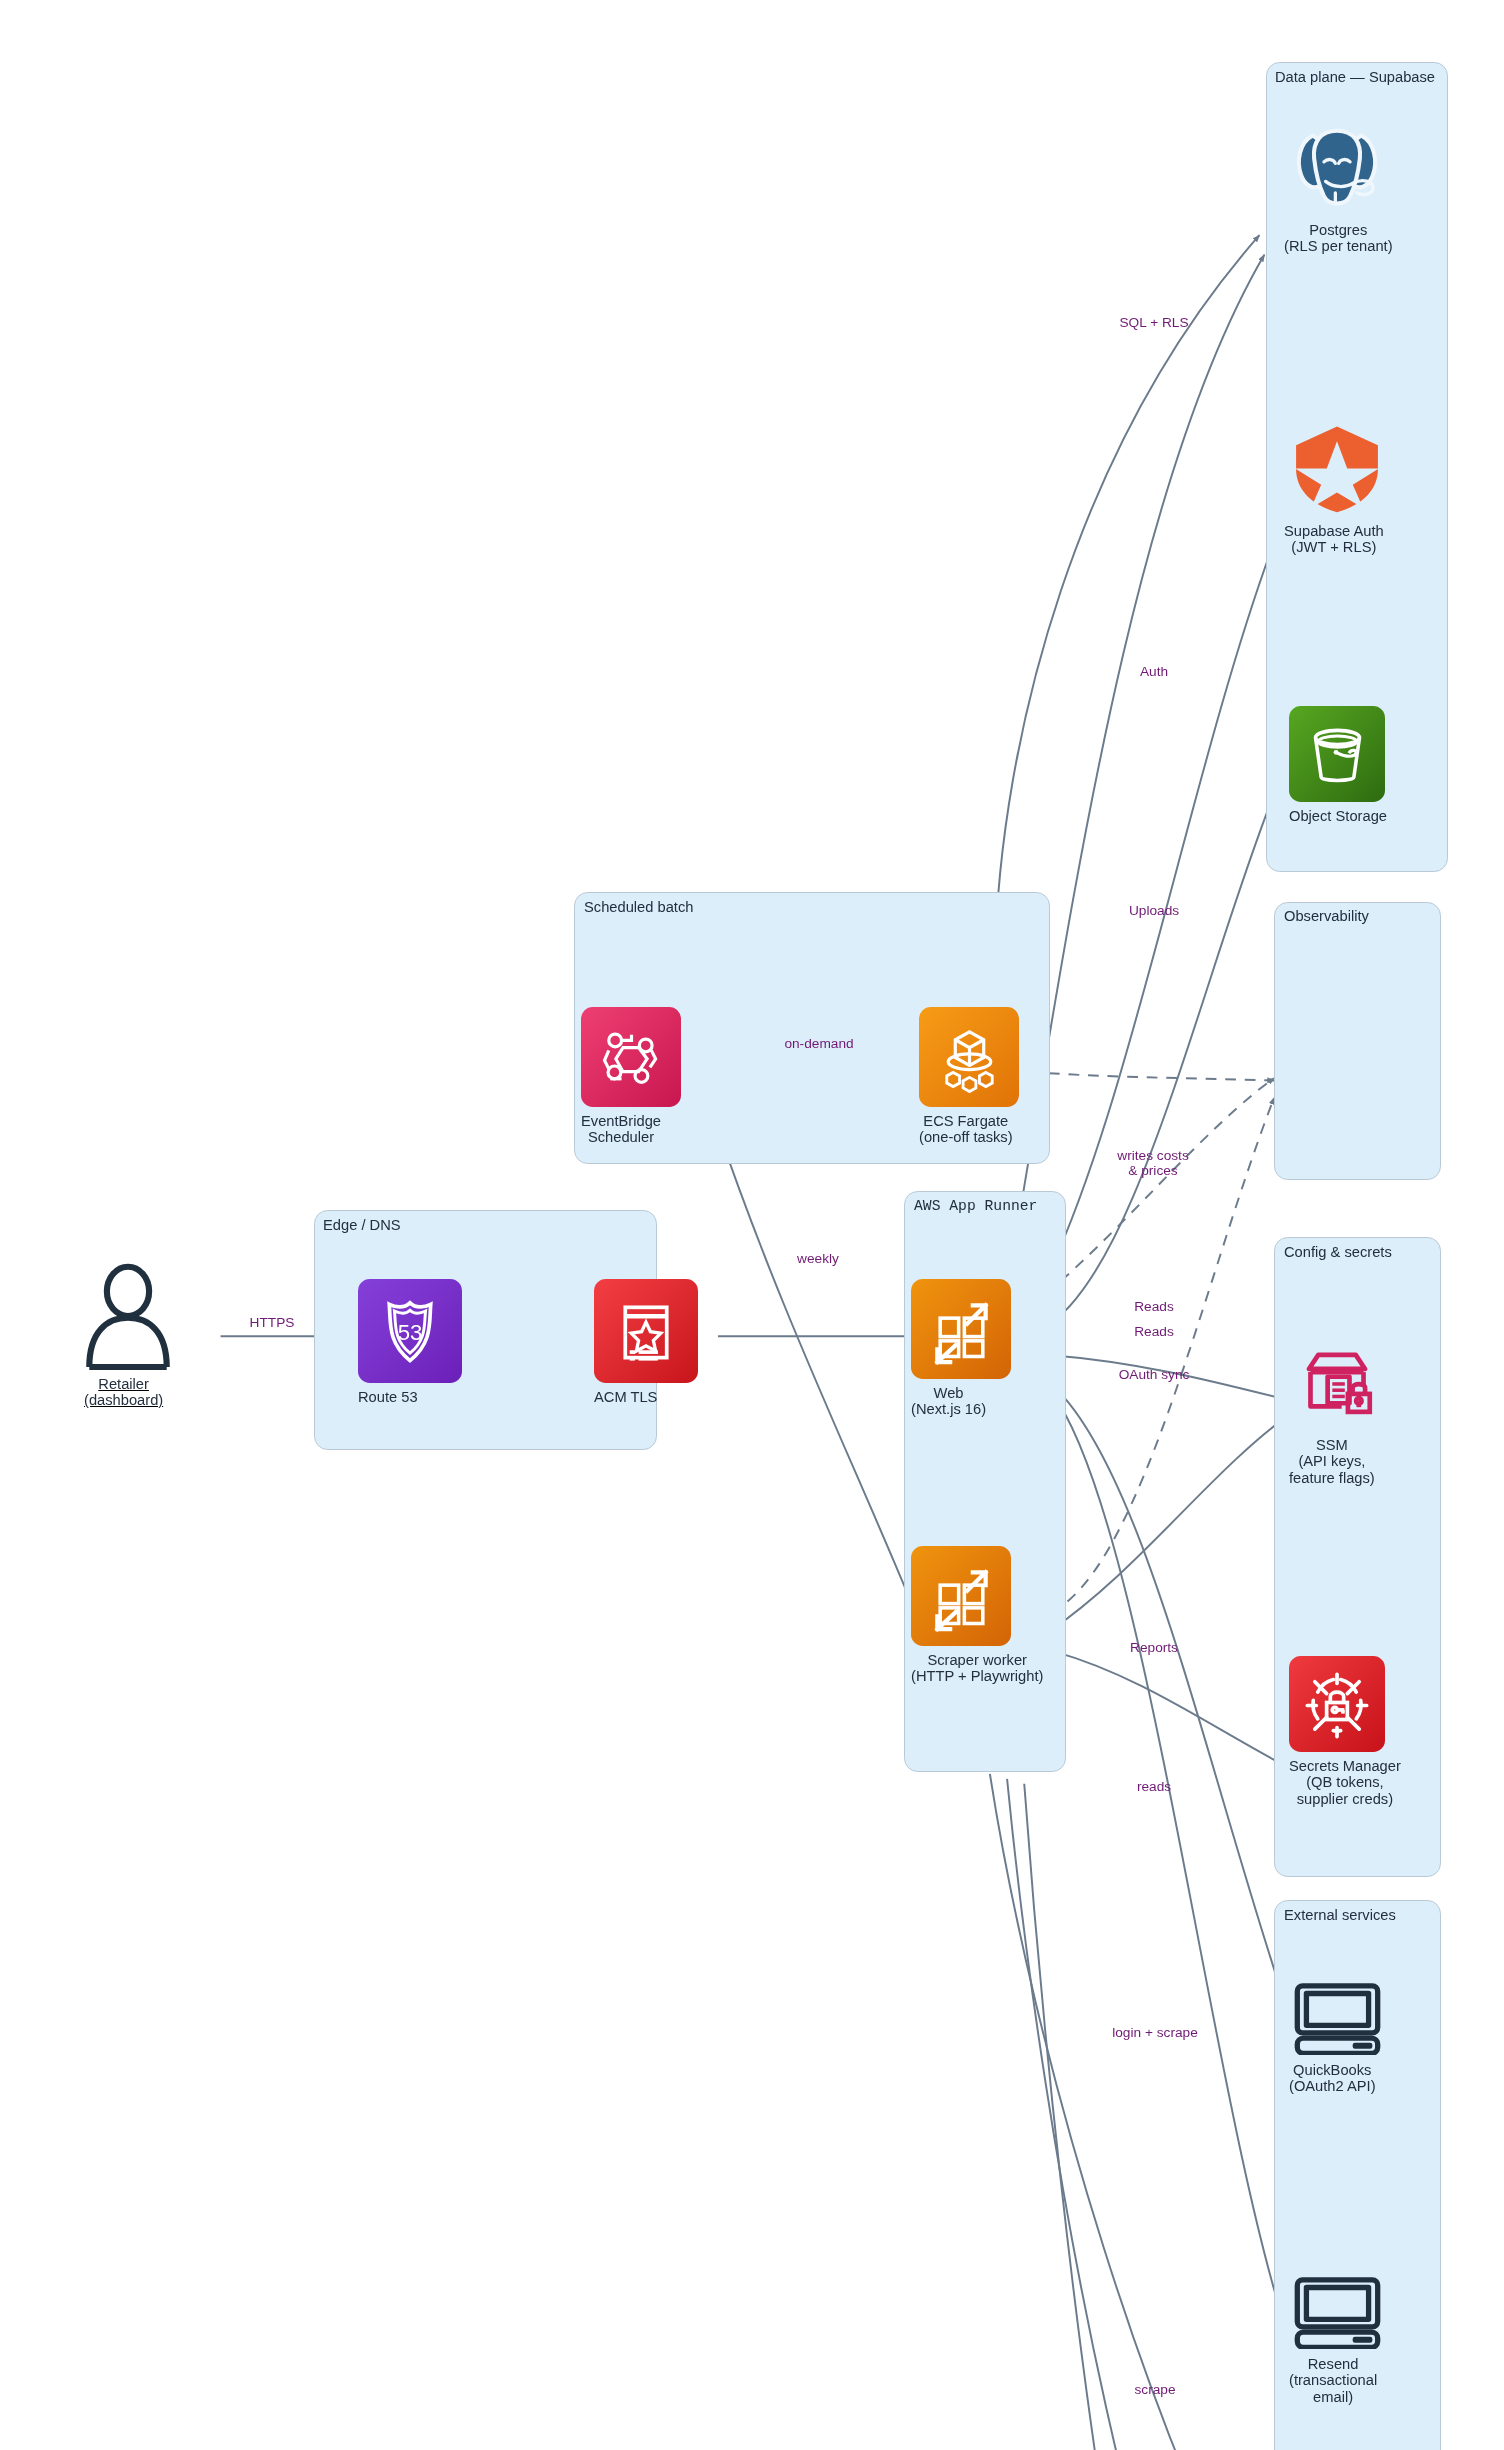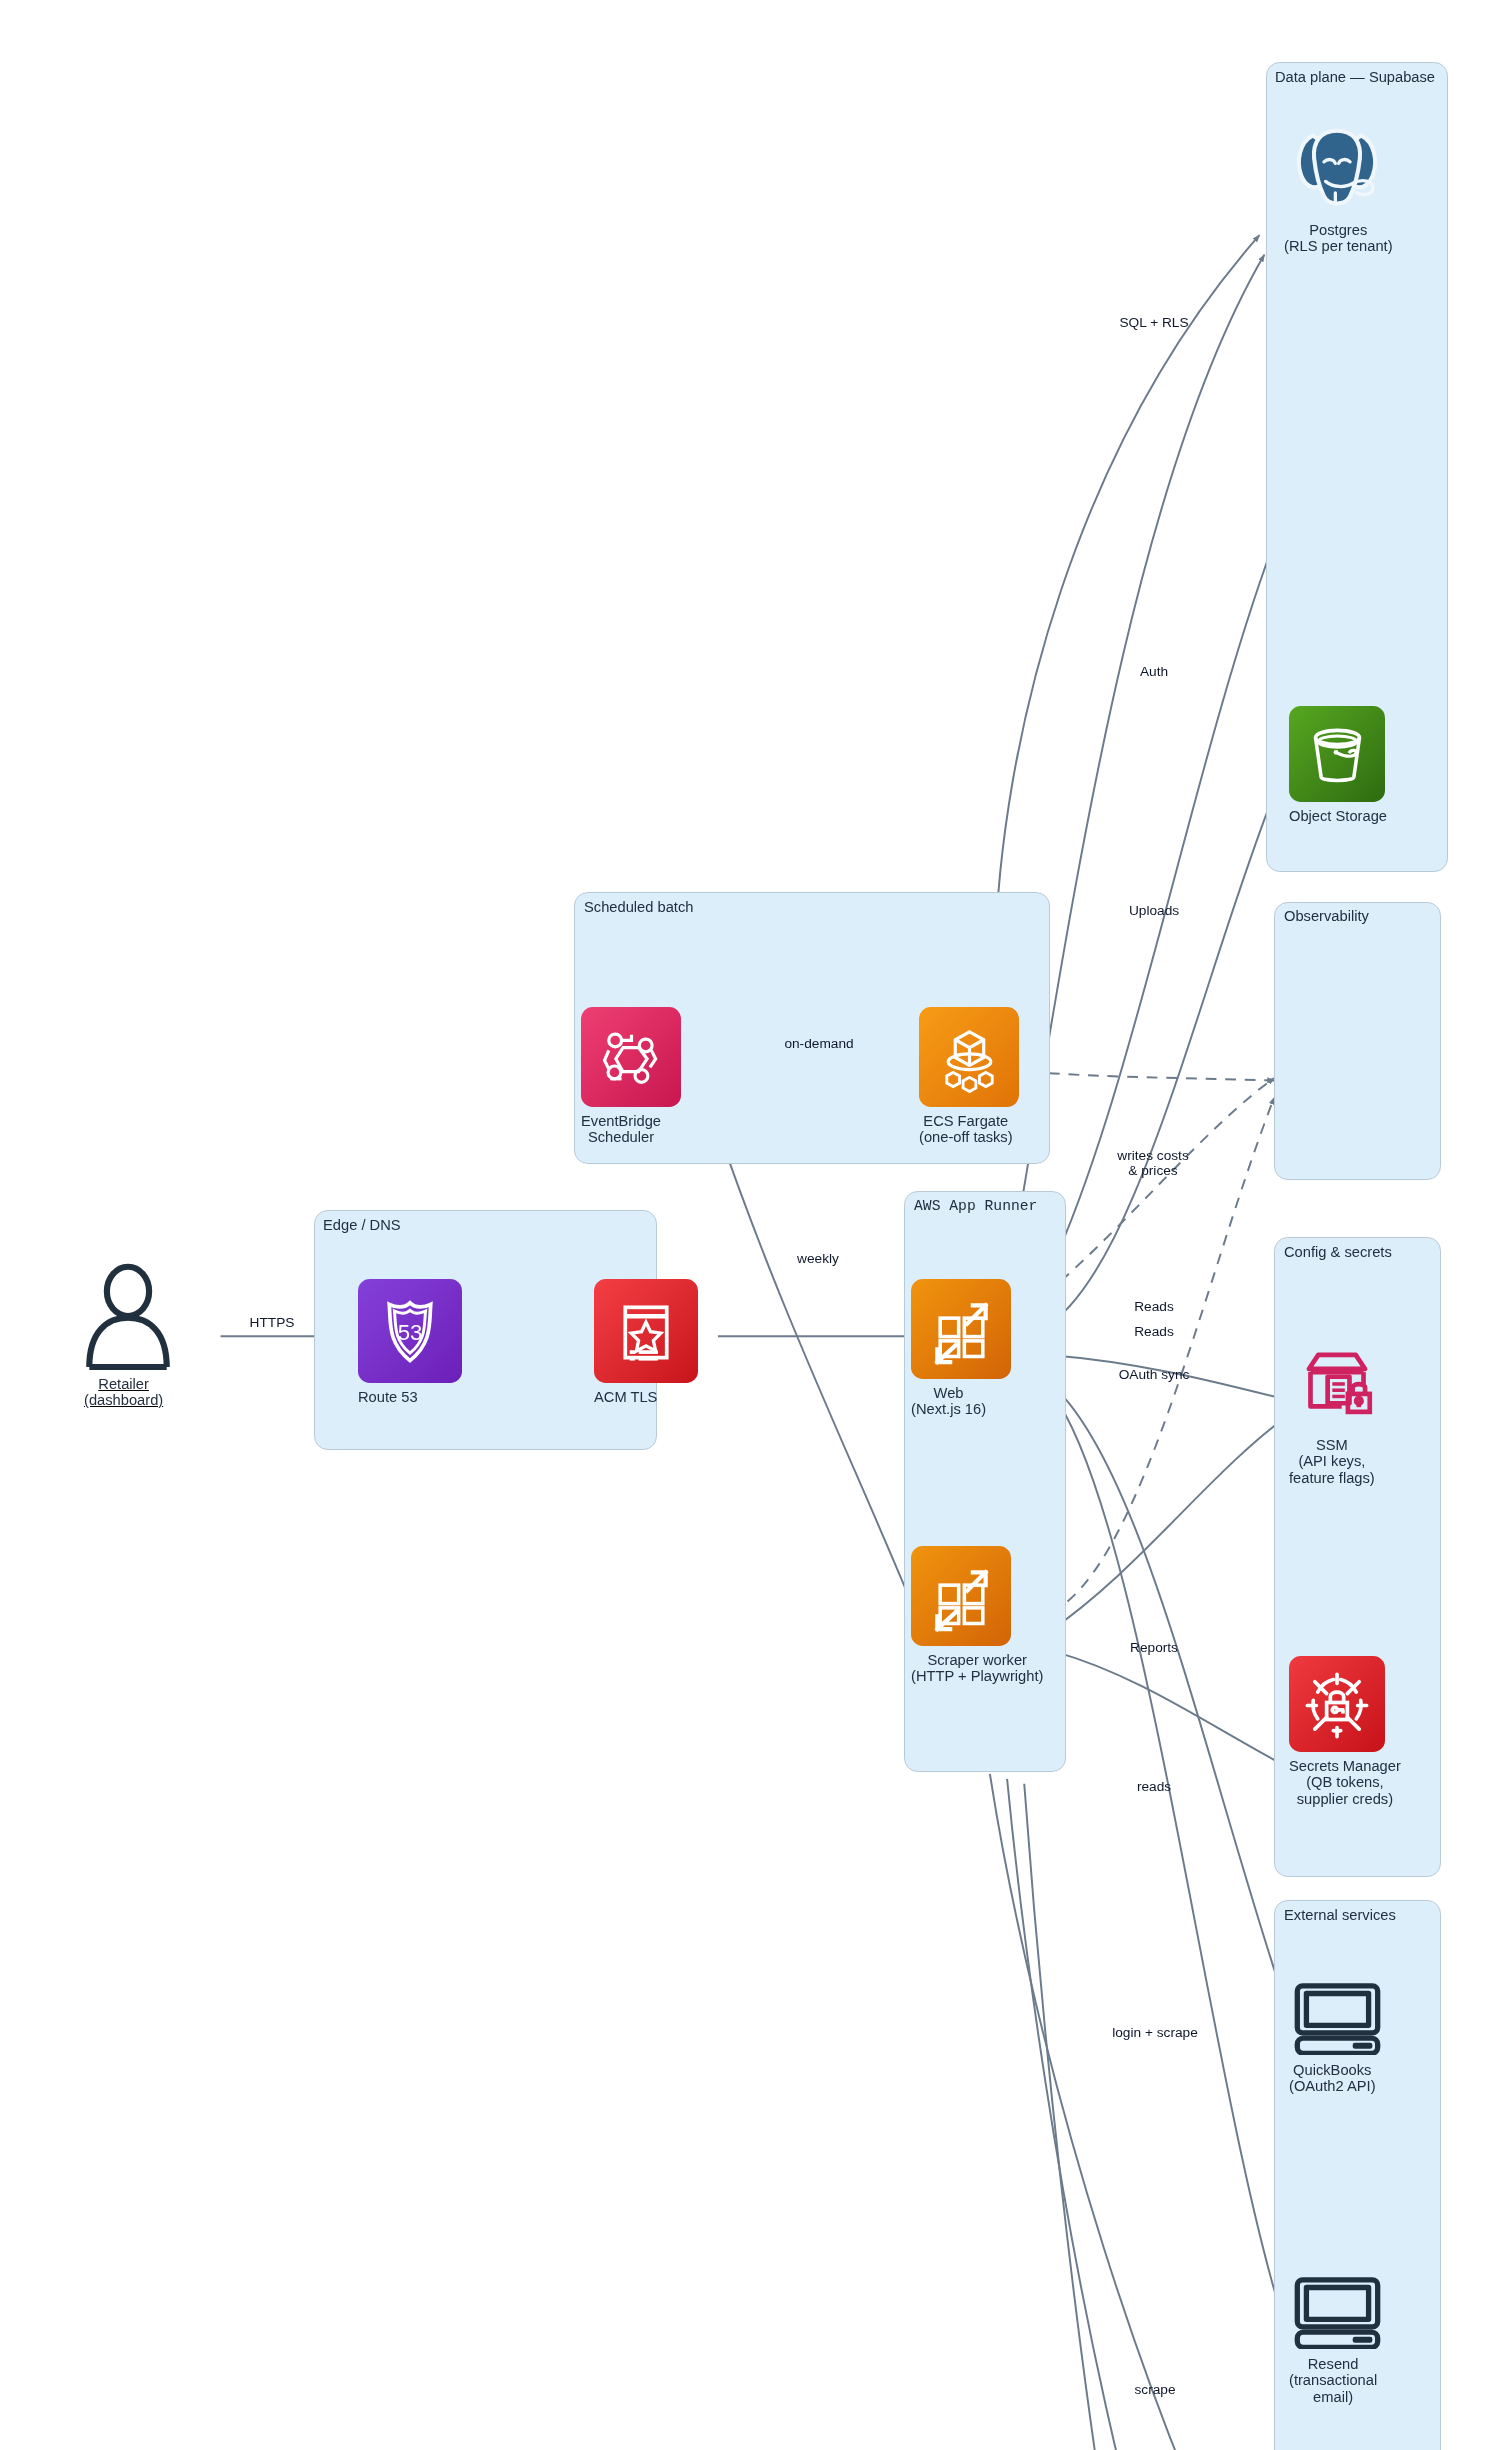--- a/index.html
+++ b/index.html
@@ -6,21 +6,21 @@
   body{font-family:"Liberation Sans", sans-serif;}
   #canvas{position:relative;width:1505px;height:3540px;background:#fff;overflow:hidden;}
 
   .group{position:absolute;background:#ddeefb;border:1px solid #b9c9d6;border-radius:13.7px;box-sizing:border-box;}
   .group-title{position:absolute;font-size:14.7px;color:#232f3e;white-space:nowrap;}
 
   .node{position:absolute;display:flex;flex-direction:column;align-items:flex-start;}
   .node .tile{border-radius:11.8px;display:flex;align-items:center;justify-content:center;box-sizing:border-box;}
   .node .cap{margin-top:5.9px;font-size:14.7px;line-height:1.12;color:#232f3e;text-align:center;white-space:pre;}
 
-  .edge-label{position:absolute;font-size:13.7px;color:#0f172a;text-align:center;white-space:pre;line-height:1.1;
+  .edge-label{position:absolute;font-size:13.7px;color:#701a75;text-align:center;white-space:pre;line-height:1.1;
               transform:translate(-50%,-50%);}
 
   #wires{position:absolute;left:0;top:0;width:1505px;height:3540px;pointer-events:none;}
 
   .mono-icon{width:100%;height:100%;}
 </style>
 </head>
 <body>
 
 <div id="canvas">
@@ -213,20 +213,30 @@
           <path d="M76,48 C72,44 64,44 62,50"></path>
           <path d="M46,72 C56,80 70,80 80,74 C92,68 104,72 104,80 C104,88 92,90 84,86"></path>
           <path d="M58,86 L58,100"></path>
         </g>
       </svg>
     </div>
     <div class="cap">Postgres
 (RLS per tenant)</div>
   </div>
 
+  <div class="node" style="left:1284px;top:417px;width:147px;">
+    <div class="tile" style="width:105px;height:100px;background:transparent;">
+      <svg viewBox="0 0 100 100" width="96" height="93">
+        <path d="M50,6 L94,26 L94,52 C94,76 74,92 50,98 C26,92 6,76 6,52 L6,26 Z" fill="#ec5f2e"></path>
+        <path d="M50,22 L61,54 L95,54 L67,73 L78,100 L50,82 L22,100 L33,73 L5,54 L39,54 Z" fill="#ddeefb" transform="translate(0,-4) scale(1,0.92) translate(0,6)"></path>
+      </svg>
+    </div>
+    <div class="cap">Supabase Auth
+(JWT + RLS)</div>
+  </div>
 
   <div class="node" style="left:1289px;top:706px;width:142px;">
     <div class="tile" style="width:96px;height:96px;background:linear-gradient(135deg,#57a721 0%,#2e6b10 100%);">
       <svg viewBox="0 0 100 100" width="71" height="71">
         <ellipse cx="50" cy="26" rx="31" ry="10" fill="none" stroke="#fff" stroke-width="5"></ellipse>
         <path d="M19,26 L27,82 C29,88 71,88 73,82 L81,26" fill="none" stroke="#fff" stroke-width="5"></path>
         <ellipse cx="50" cy="32" rx="27" ry="8" fill="none" stroke="#fff" stroke-width="4"></ellipse>
         <circle cx="48" cy="47" r="3.5" fill="#fff"></circle>
         <path d="M50,48 C62,54 74,54 76,48 C78,44 70,42 66,48" fill="none" stroke="#fff" stroke-width="4.5"></path>
       </svg>

